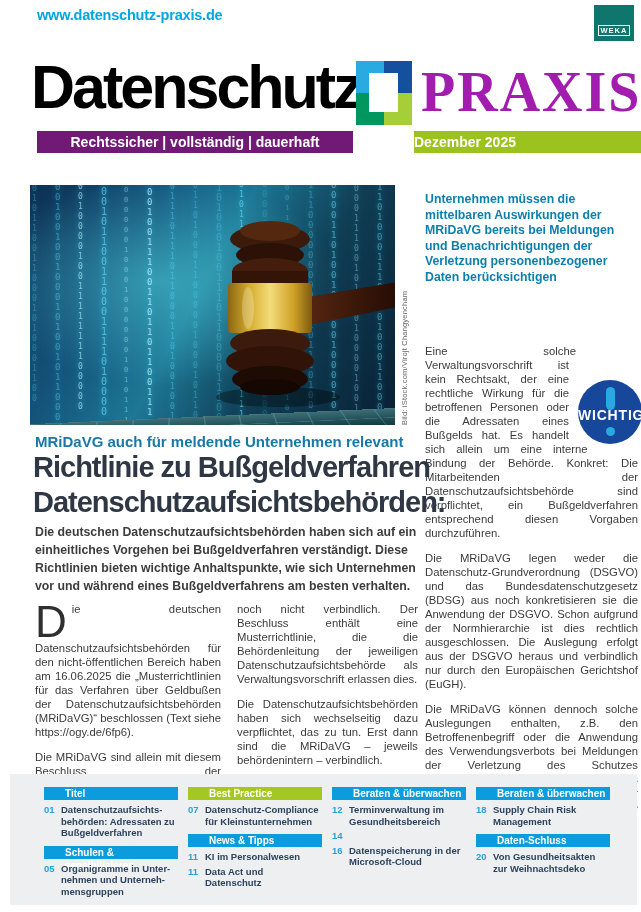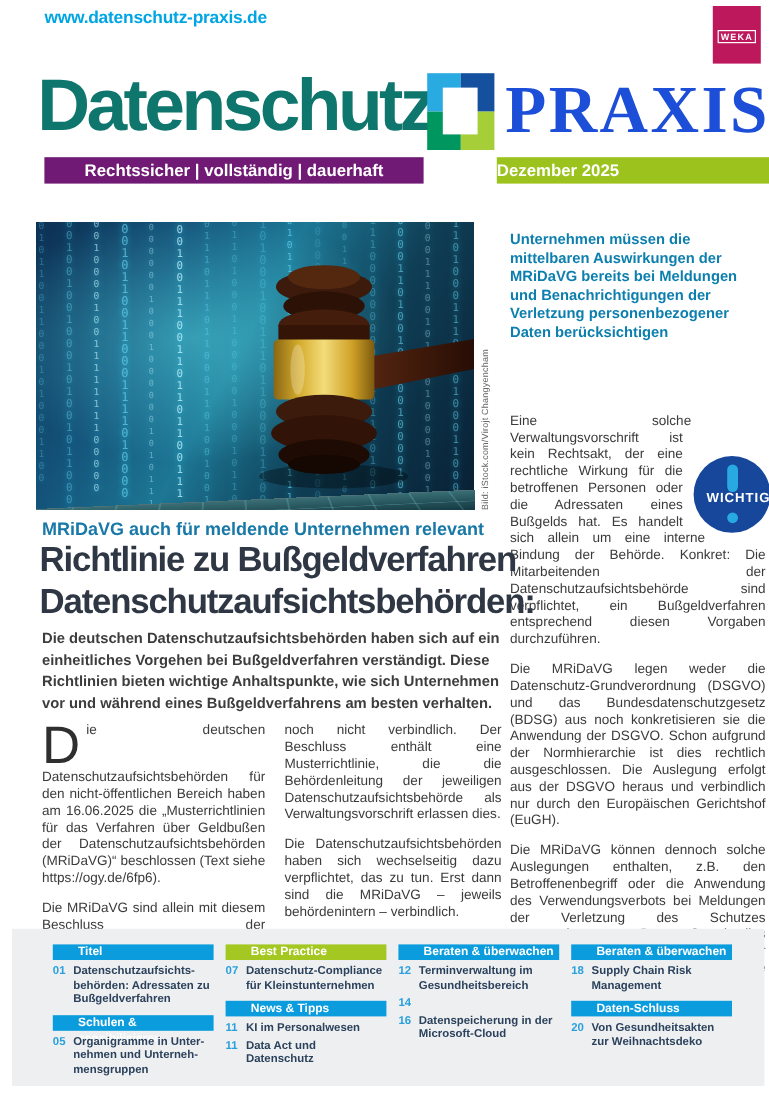--- a/index.html
+++ b/index.html
@@ -3,37 +3,37 @@
 <meta charset="utf-8">
 <style>
   *{margin:0;padding:0;box-sizing:border-box}
   html,body{background:#9aa0a6}
   .page{position:relative;width:641px;height:912px;background:#fff;margin:0 auto;
         overflow:hidden;font-family:"Liberation Sans","DejaVu Sans",sans-serif}
 
   
   .url{position:absolute;left:37px;top:7px;font-size:14.5px;font-weight:bold;
        color:#00a5e3;letter-spacing:-0.2px;cursor:pointer}
-  .weka{position:absolute;left:594px;top:5px;width:40px;height:48px;background:#be185d;
-        display:flex;align-items:flex-end;justify-content:center;padding-bottom:17px}
+  .weka{position:absolute;left:594px;top:5px;width:40px;height:36px;background:#0f766e;
+        display:flex;align-items:flex-end;justify-content:center;padding-bottom:5px}
   .weka span{color:#fff;font-size:7.5px;font-weight:bold;letter-spacing:1px;
         border:1px solid #fff;padding:1px 2px;line-height:1}
 
   
   .mast-left{position:absolute;left:31px;top:57px;font-size:61px;font-weight:bold;
-        letter-spacing:-3px;color:#0f766e;line-height:1}
+        letter-spacing:-3px;color:#000000;line-height:1}
   .logo-square{position:absolute;left:356px;top:61px;width:56px;height:64px}
   .logo-square .q{position:absolute;width:50%;height:50%}
   .q.tl{left:0;top:0;background:#29abe2}
   .q.tr{right:0;top:0;background:#15509e}
   .q.bl{left:0;bottom:0;background:#00965f}
   .q.br{right:0;bottom:0;background:#a6ce39}
   .logo-square .hole{position:absolute;left:13px;top:12px;right:14px;bottom:13px;background:#fff}
   .mast-right{position:absolute;left:421px;top:64px;font-family:"Liberation Serif","DejaVu Serif",serif;
-        font-size:56px;font-weight:bold;color:#1d4ed8;letter-spacing:2px;line-height:1}
+        font-size:56px;font-weight:bold;color:#a21caf;letter-spacing:2px;line-height:1}
 
   .strip{position:absolute;top:131px;height:22px;color:#fff;font-weight:bold;
         font-size:14px;line-height:22px}
   .strip.blue{left:37px;width:316px;background:#701a75;text-align:center}
   .strip.green{left:414px;width:227px;background:#9cc21d;padding-left:0}
 
   
   .photo{position:absolute;left:30px;top:185px;width:365px;height:240px;overflow:hidden;
      background:
        radial-gradient(ellipse 250px 150px at 36% 40%, rgba(90,225,235,.45), rgba(0,0,0,0) 70%),
@@ -58,21 +58,21 @@
   .sb-body{margin-top:59px;font-size:11.3px;line-height:14px;color:#3b3b3b;text-align:justify}
   .sb-body p{margin-bottom:11px}
   .sb-body p.last{position:relative;margin-bottom:0}
   .wichtig{float:right;width:64px;height:64px;border-radius:50%;background:#16479b;
      margin:36px -4px 6px 9px;shape-outside:circle(50%);shape-margin:3px;position:relative}
   .wichtig .bar{position:absolute;left:50%;top:7px;width:9px;height:23px;margin-left:-4.5px;
      border-radius:4.5px;background:#29a9e2}
   .wichtig .dot{position:absolute;left:50%;bottom:8px;width:9px;height:9px;margin-left:-4.5px;
      border-radius:50%;background:#29a9e2}
   .wichtig .label{position:absolute;left:0;right:0;top:28px;text-align:right;color:#fff;
-     font-size:11px;font-weight:bold;letter-spacing:.8px}
+     font-size:14px;font-weight:bold;letter-spacing:.8px}
   .arrow{position:absolute;right:0;bottom:-1px;font-size:13px;color:#444;font-weight:bold}
 
   
   .kicker{position:absolute;left:35px;top:433px;font-size:15px;font-weight:bold;color:#1878a7}
   .headline{position:absolute;left:33px;top:450px;font-size:29px;line-height:35px;
      font-weight:bold;color:#2e3743;letter-spacing:-1px}
   .lead{position:absolute;left:35px;top:523px;width:392px;font-size:12.3px;line-height:18px;
      font-weight:bold;color:#3d3d3d}
   .cols{position:absolute;left:35px;top:602px;width:383px;display:flex;gap:16px}
   .col{font-size:11.3px;line-height:14px;color:#3b3b3b;text-align:justify}

